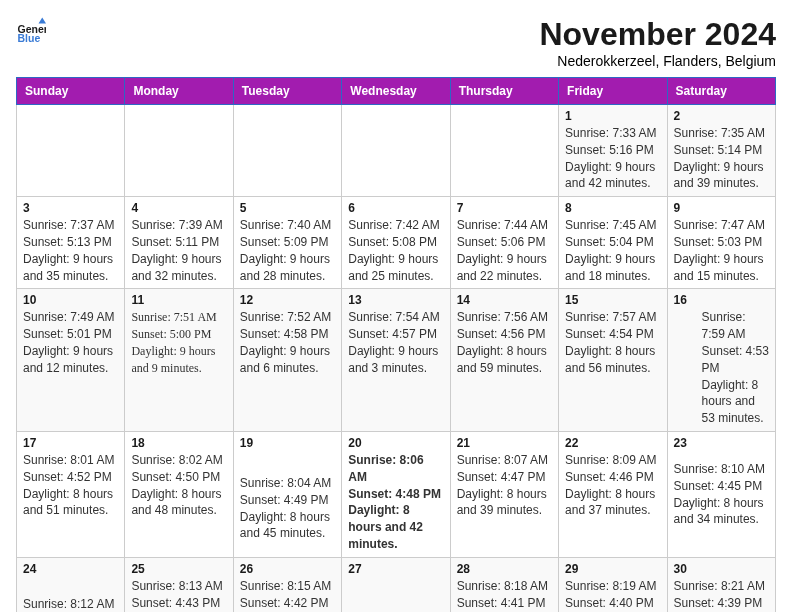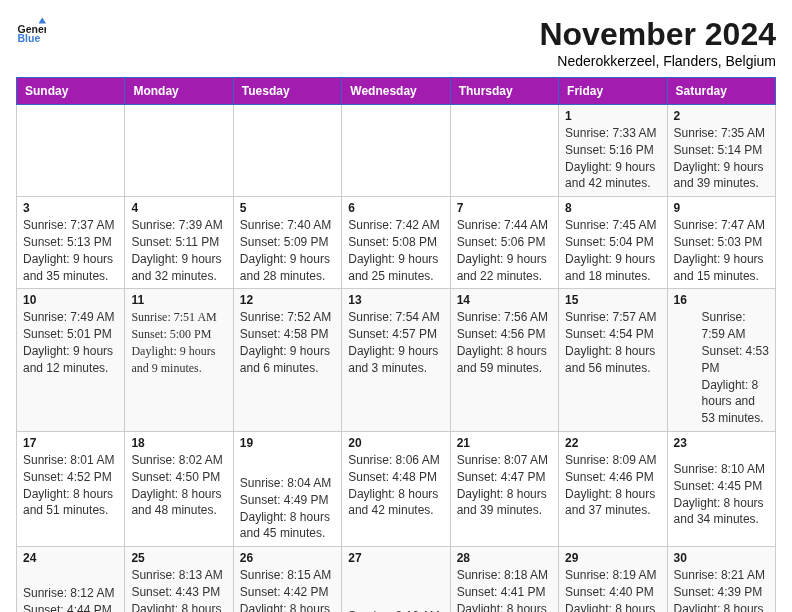--- a/index.html
+++ b/index.html
@@ -229,21 +229,21 @@
 Daylight: 8 hours and 48 minutes.</div>
         </td>
         <td>
           <span class="day-number">19</span>
           <div class="day-info" style="white-space: pre-line; margin-top: 25px;">Sunrise: 8:04 AM
 Sunset: 4:49 PM
 Daylight: 8 hours and 45 minutes.</div>
         </td>
         <td>
           <span class="day-number">20</span>
-          <div class="day-info" style="white-space: pre-line;">Sunrise: 8:06 AM
+          <div class="day-info" style="white-space: pre-line; font-weight: bold;">Sunrise: 8:06 AM
 Sunset: 4:48 PM
 Daylight: 8 hours and 42 minutes.</div>
         </td>
         <td>
           <span class="day-number">21</span>
           <div class="day-info" style="white-space: pre-line;">Sunrise: 8:07 AM
 Sunset: 4:47 PM
 Daylight: 8 hours and 39 minutes.</div>
         </td>
         <td>

